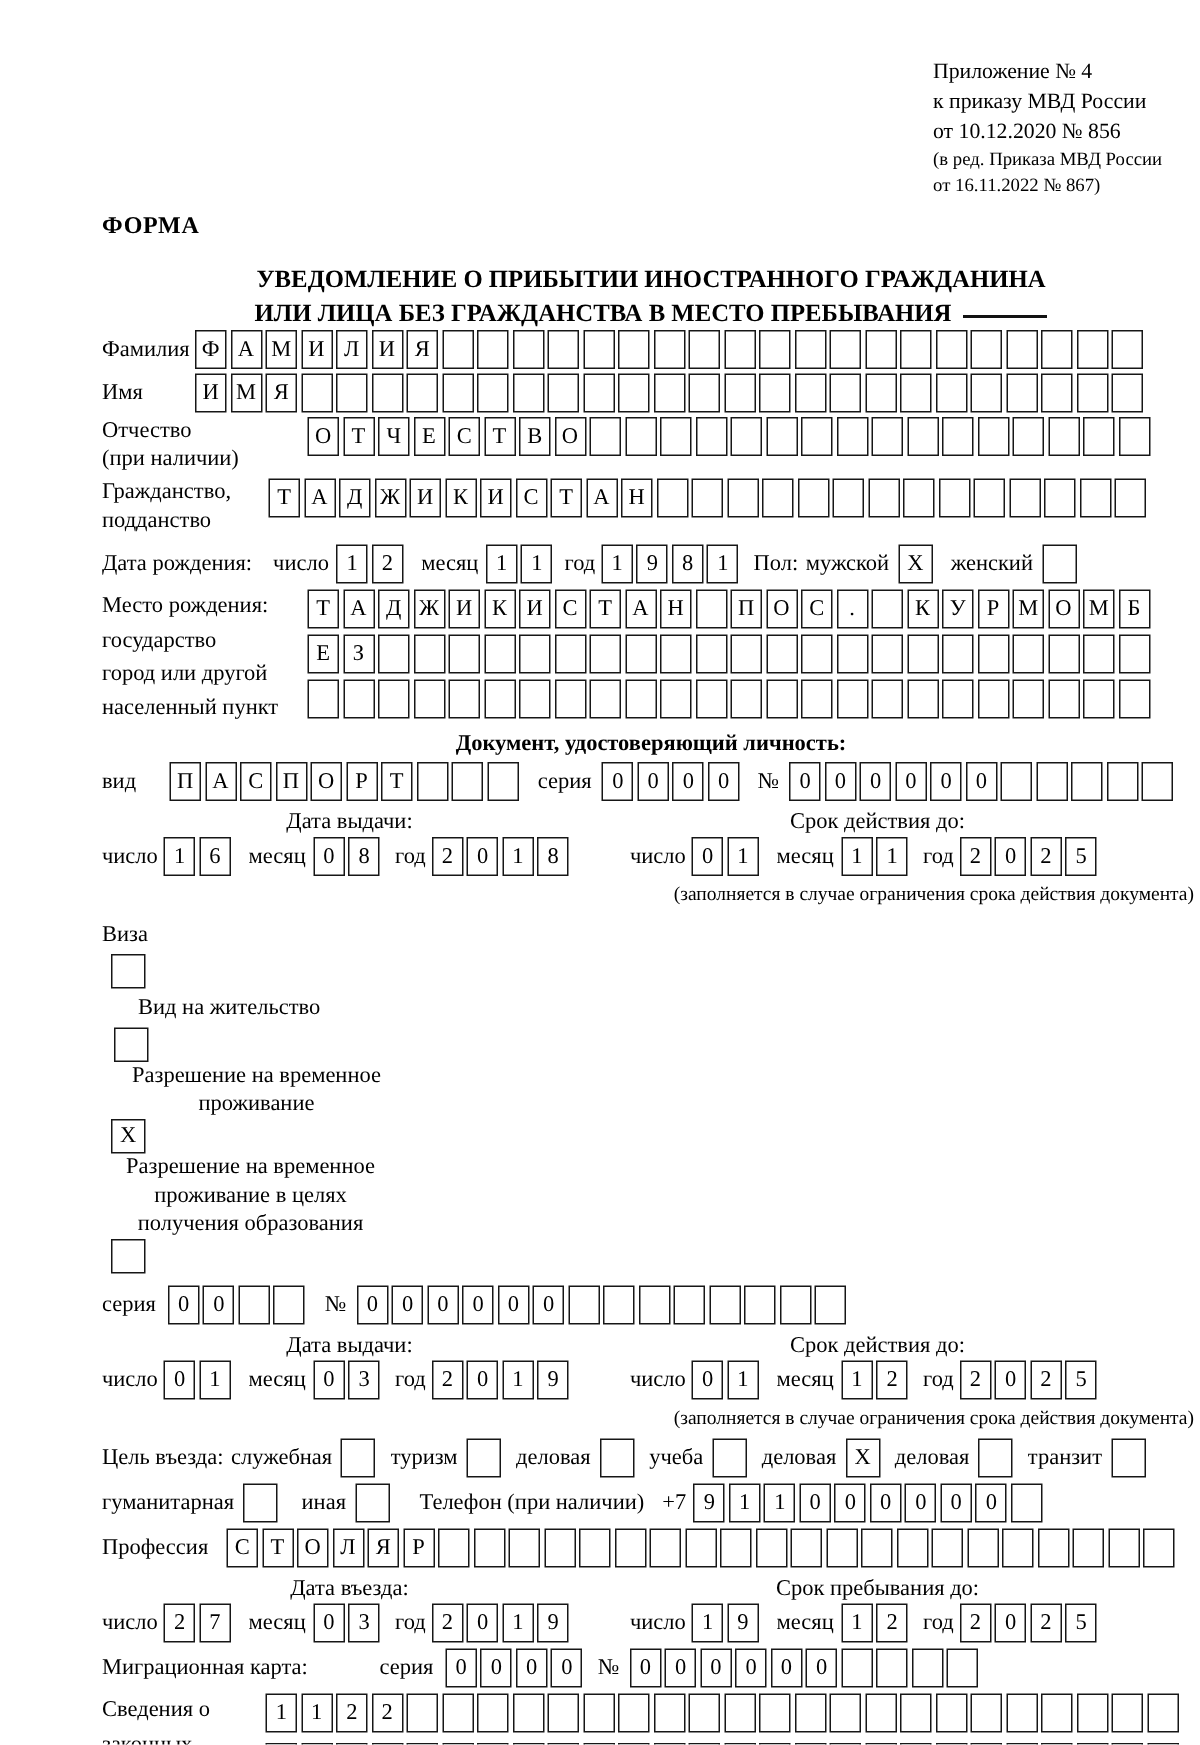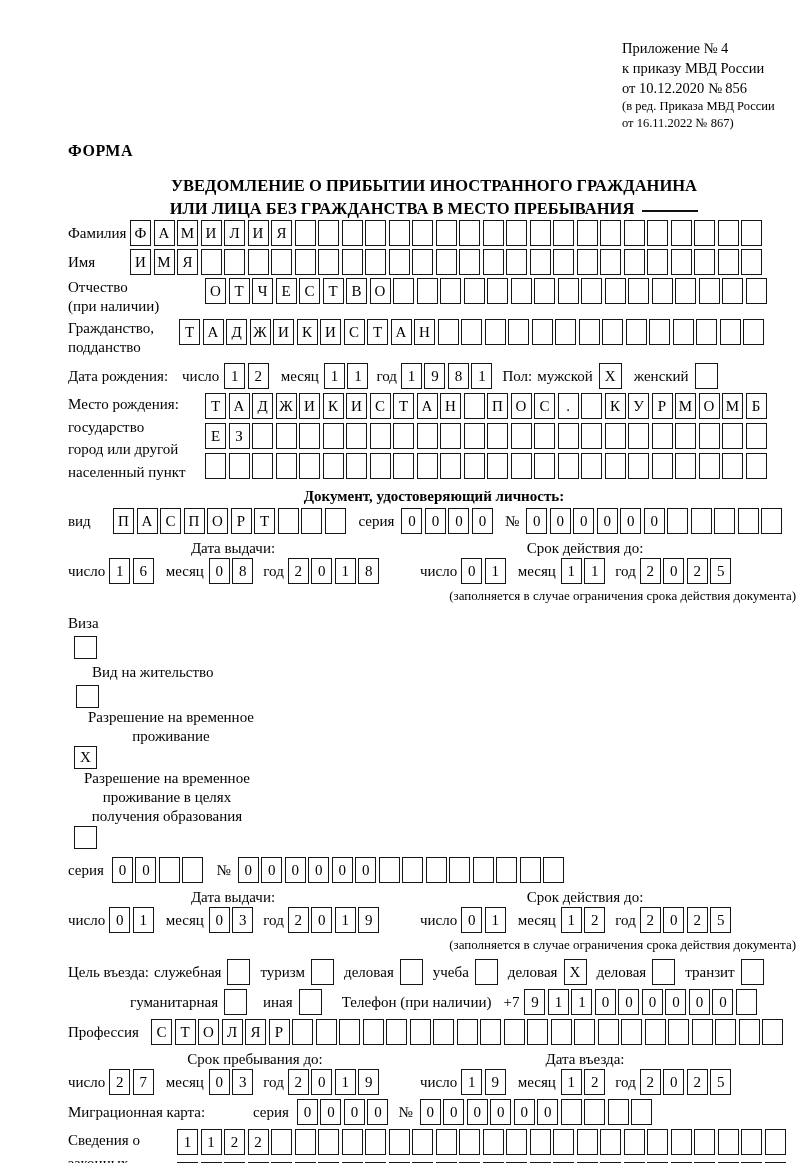--- a/index.html
+++ b/index.html
@@ -500,21 +500,21 @@
     <span class="cb"></span>
     <span class="lbl ml10">деловая</span>
     <span class="cb">X</span>
     <span class="lbl ml10">деловая</span>
     <span class="cb"></span>
     <span class="lbl ml10">транзит</span>
     <span class="cb"></span>
   </div>
 
   <div class="row" style="margin-top:4px;">
-    <span class="lbl" style="margin-left:62px;">гуманитарная</span>
+    <span class="lbl" style="">гуманитарная</span>
     <span class="cb"></span>
     <span class="lbl ml16">иная</span>
     <span class="cb"></span>
     <span class="lbl ml20">Телефон (при наличии)</span>
     <span class="lbl ml12">+7</span>
     <span class="ml5 cells">
         <span class="cell">9</span>
         <span class="cell">1</span>
         <span class="cell">1</span>
         <span class="cell">0</span>
@@ -554,22 +554,22 @@
         <span class="cell"></span>
         <span class="cell"></span>
         <span class="cell"></span>
         <span class="cell"></span>
         <span class="cell"></span>
         <span class="cell"></span>
       </div>
   </div>
 
   <div class="row heads">
+    <div class="dh" style="width:330px;">Дата въезда:</div>
     <div class="dh" style="width:330px;margin-left:22px;">Срок пребывания до:</div>
-    <div class="dh" style="width:330px;">Дата въезда:</div>
   </div>
   <div class="row">
     <div class="dgrp" style="width:352px;">
       <span class="lbl" style="margin-right:4px;">число</span>
       <span class="cells">
           <span class="cell">2</span>
           <span class="cell">7</span>
         </span>
       <span class="lbl dl">месяц</span>
       <span class="cells">

